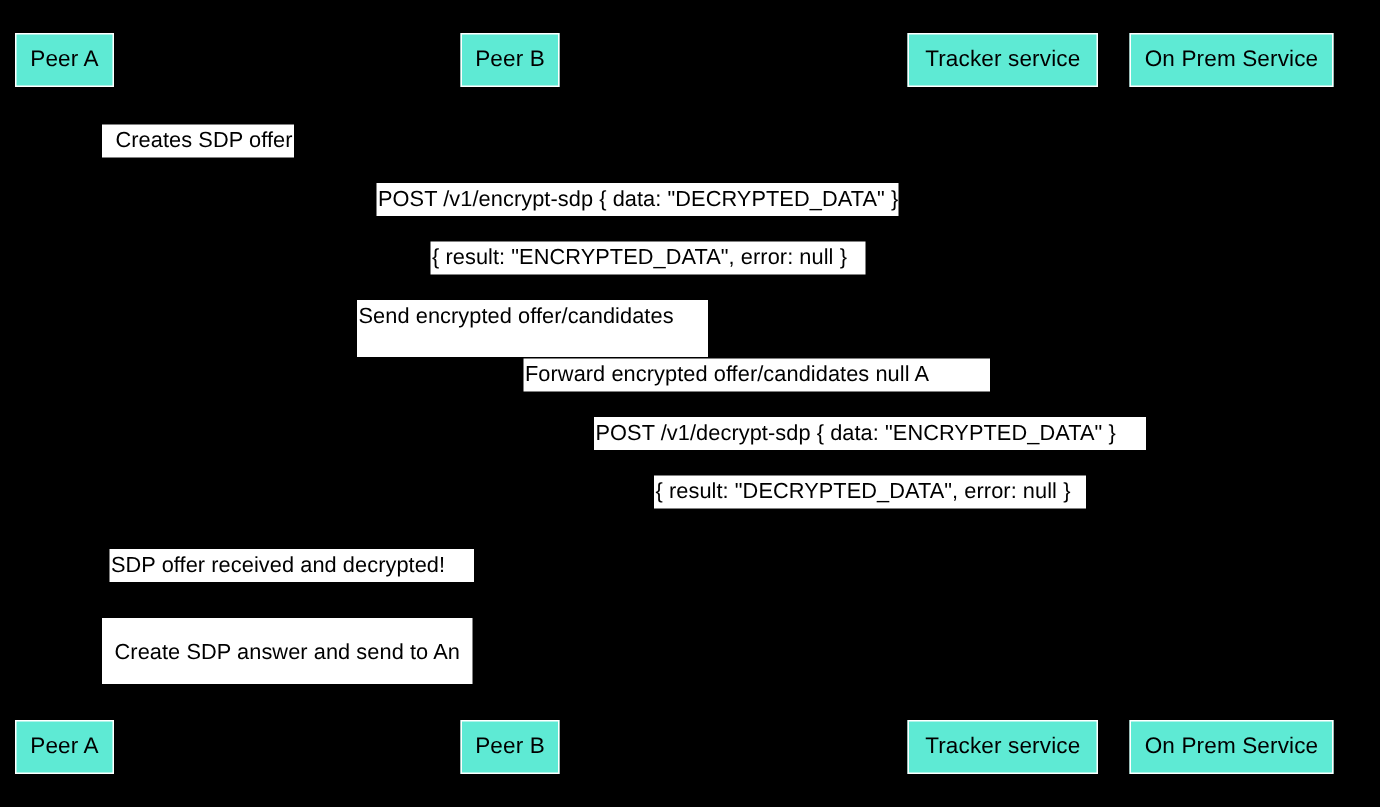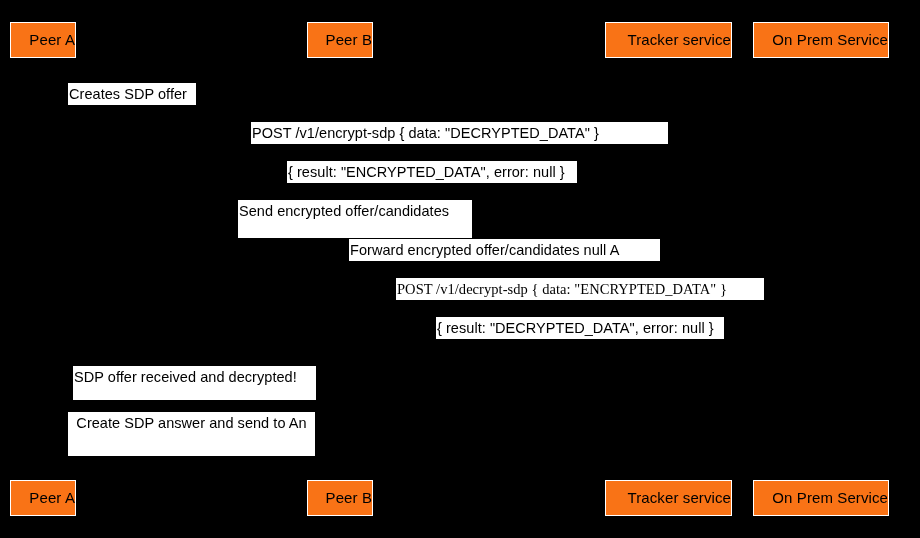--- a/index.html
+++ b/index.html
@@ -14,27 +14,27 @@
     overflow: hidden;
   }
   #diagram {
     position: relative;
     width: 920px;
     height: 538px;
     background: #000000;
   }
   .lifeline-box {
     position: absolute;
-    background: #f97316;
+    background: #5eead4;
     color: #000000;
     border: 1px solid #ffffff;
     box-sizing: border-box;
     font-size: 15px;
     line-height: 34px;
-    text-align: right;
+    text-align: center;
     white-space: nowrap;
     letter-spacing: 0.1px;
   }
   .msg-label {
     position: absolute;
     background: #ffffff;
     color: #000000;
     font-size: 14.5px;
     line-height: 22px;
     white-space: nowrap;
@@ -42,41 +42,42 @@
     padding: 0 1px;
     letter-spacing: 0.05px;
   }
   .msg-label.two-line {
     white-space: normal;
     text-align: center;
     line-height: 22px;
   }
   .msg-label .line {
     display: block;
+    margin-top: 12px;
   }
 </style>
 </head>
 <body>
 
 <div id="diagram">
   <div id="top-participants">
       <div class="lifeline-box" style="left: 10px; top: 22px; width: 66px; height: 36px;">Peer A</div>
       <div class="lifeline-box" style="left: 307px; top: 22px; width: 66px; height: 36px;">Peer B</div>
       <div class="lifeline-box" style="left: 605px; top: 22px; width: 127px; height: 36px;">Tracker service</div>
       <div class="lifeline-box" style="left: 753px; top: 22px; width: 136px; height: 36px;">On Prem Service</div>
     </div>
   <div id="messages">
-      <div class="msg-label" style="left: 68px; top: 83px; width: 128px; height: 22px;">Creates SDP offer</div>
-      <div class="msg-label" style="left: 251px; top: 122px; width: 417px; height: 22px;">POST /v1/encrypt-sdp { data: "DECRYPTED_DATA" }</div>
+      <div class="msg-label" style="left: 68px; top: 83px; width: 128px; height: 22px; text-align: right;">Creates SDP offer</div>
+      <div class="msg-label" style="left: 251px; top: 122px; width: 348px; height: 22px;">POST /v1/encrypt-sdp { data: "DECRYPTED_DATA" }</div>
       <div class="msg-label" style="left: 287px; top: 161px; width: 290px; height: 22px;">{ result: "ENCRYPTED_DATA", error: null }</div>
       <div class="msg-label" style="left: 238px; top: 200px; width: 234px; height: 38px;">Send encrypted offer/candidates</div>
       <div class="msg-label" style="left: 349px; top: 239px; width: 311px; height: 22px;">Forward encrypted offer/candidates null A</div>
-      <div class="msg-label" style="left: 396px; top: 278px; width: 368px; height: 22px; font-family: Liberation Serif, serif;">POST /v1/decrypt-sdp { data: "ENCRYPTED_DATA" }</div>
+      <div class="msg-label" style="left: 396px; top: 278px; width: 368px; height: 22px;">POST /v1/decrypt-sdp { data: "ENCRYPTED_DATA" }</div>
       <div class="msg-label" style="left: 436px; top: 317px; width: 288px; height: 22px;">{ result: "DECRYPTED_DATA", error: null }</div>
-      <div class="msg-label" style="left: 73px; top: 366px; width: 243px; height: 34px;">SDP offer received and decrypted!</div>
+      <div class="msg-label" style="left: 73px; top: 366px; width: 243px; height: 22px;">SDP offer received and decrypted!</div>
       <div class="msg-label two-line" style="left: 68px; top: 412px; width: 247px; height: 44px;">
         <span class="line">Create SDP answer and send to An</span>
       </div>
     </div>
   <div id="bottom-participants">
       <div class="lifeline-box" style="left: 10px; top: 480px; width: 66px; height: 36px;">Peer A</div>
       <div class="lifeline-box" style="left: 307px; top: 480px; width: 66px; height: 36px;">Peer B</div>
       <div class="lifeline-box" style="left: 605px; top: 480px; width: 127px; height: 36px;">Tracker service</div>
       <div class="lifeline-box" style="left: 753px; top: 480px; width: 136px; height: 36px;">On Prem Service</div>
     </div>

